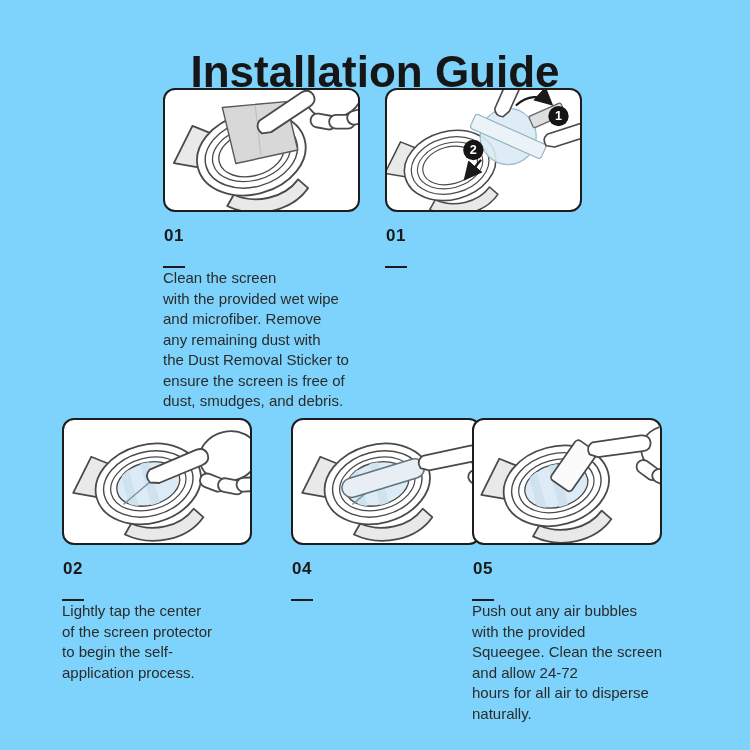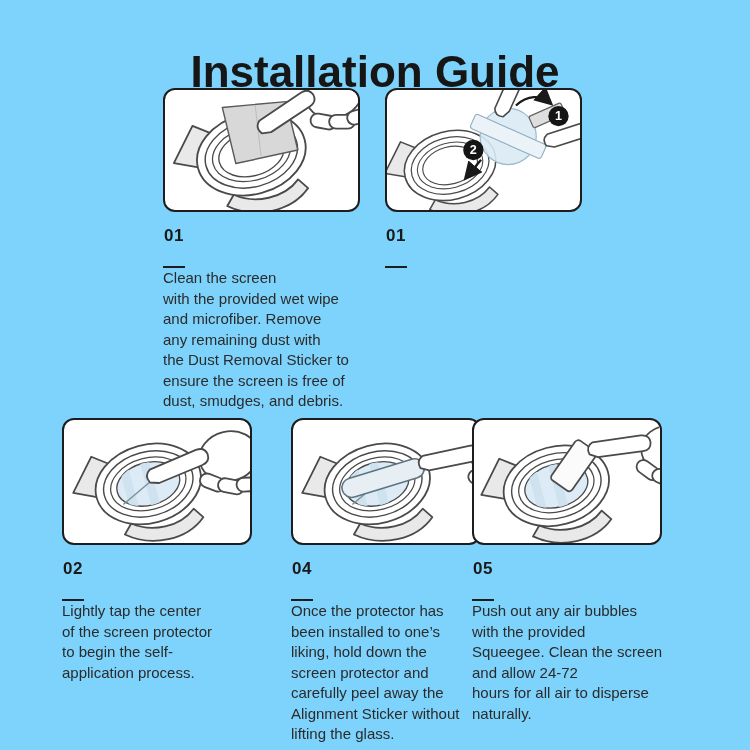--- a/index.html
+++ b/index.html
@@ -129,27 +129,20 @@
 
   <section class="step row2 s4">
     <div class="illo">
       <svg viewBox="0 0 190 127" style="--face:#dcebf5; --stripe:#cfe2f0; --diag:#7a8f99">
         <use href="#watchbody" transform="translate(86,66) rotate(-15) scale(0.92)"></use>
         <rect x="-44" y="-10" width="88" height="20" rx="10" transform="translate(92,60) rotate(-17)" fill="#e7eff5" stroke="#5e7481" stroke-width="1.6"></rect>
         <use href="#hand-point" transform="translate(134,44) rotate(14) scale(0.92)"></use>
       </svg>
     </div>
     <div class="num">04</div>
-    <p class="txt">Once the protector has
-been installed to one’s
-liking, hold down the
-screen protector and
-carefully peel away the
-Alignment Sticker without
-lifting the glass.</p>
   </section>
 
   <section class="step row2 s5">
     <div class="illo">
       <svg viewBox="0 0 190 127" style="--face:#dcebf5; --stripe:#cfe2f0">
         <use href="#watchbody" transform="translate(84,68) rotate(-15) scale(0.92)"></use>
         <rect x="-13" y="-4" width="26" height="50" rx="4" transform="translate(114,30) rotate(35)" fill="#fbfbfb" stroke="#4a4a4a" stroke-width="1.8"></rect>
         <use href="#hand-point" transform="translate(122,30) rotate(18) scale(0.92)"></use>
       </svg>
     </div>

